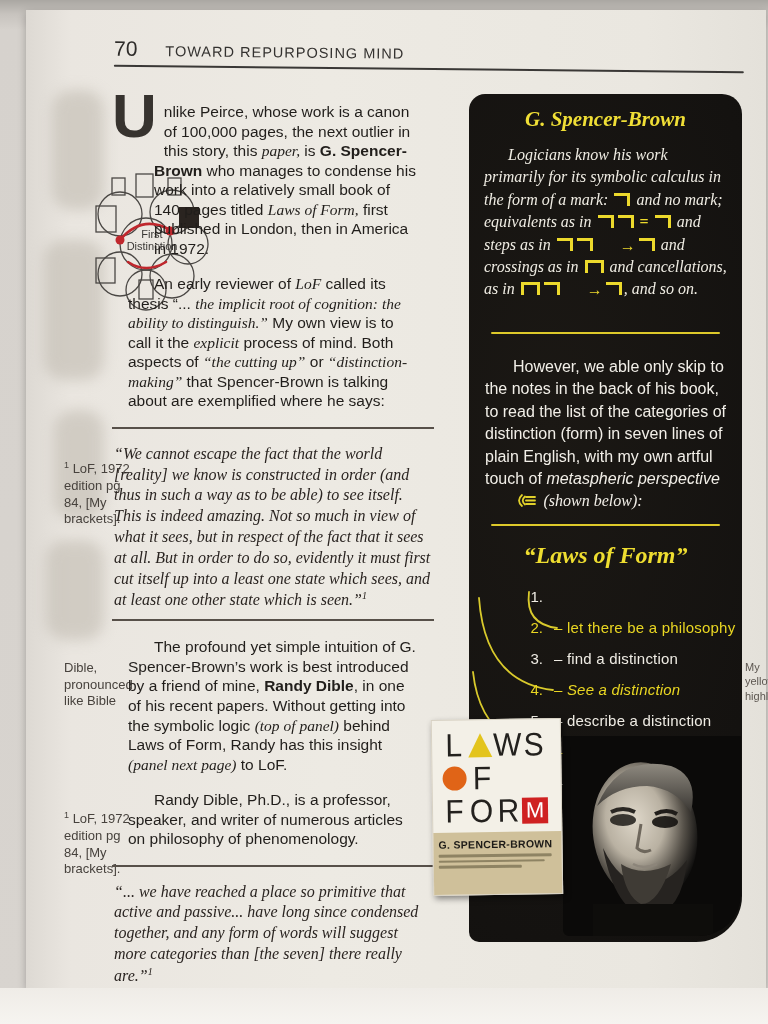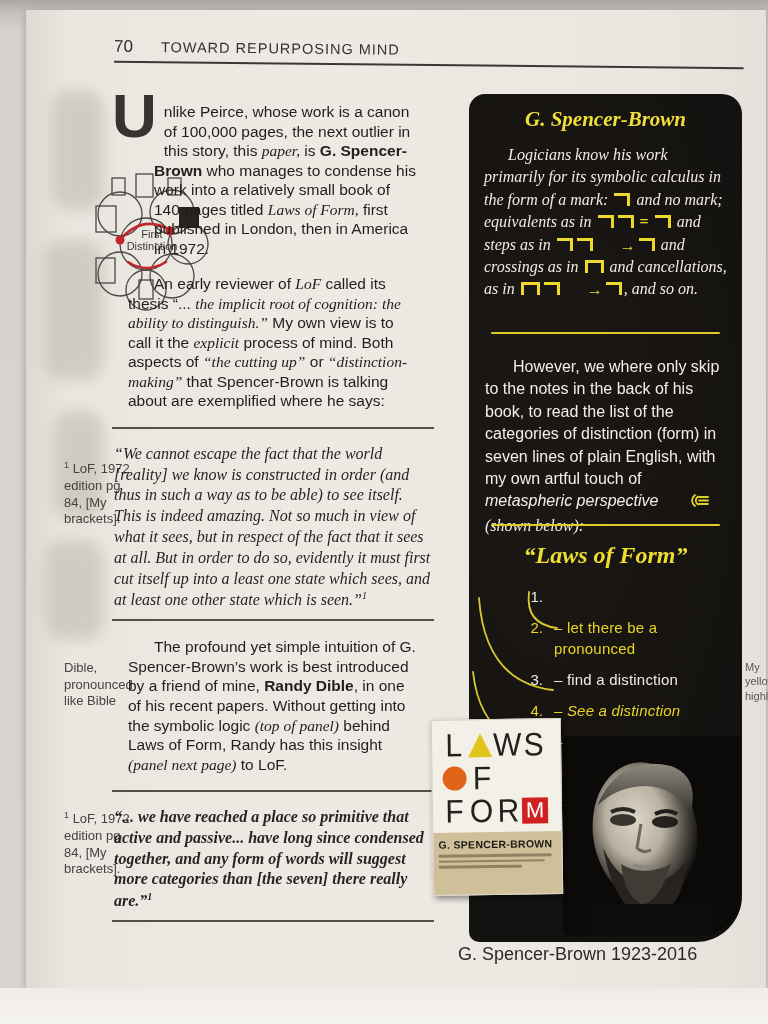--- a/index.html
+++ b/index.html
@@ -13,21 +13,21 @@
     background:
       linear-gradient(90deg,#ddd9d3 0,#eae6e0 45px,#edeae3 300px,#eae7e0 620px,#e4e1da 100%);
     box-shadow:0 3px 8px rgba(0,0,0,.25);
   }
   .bottom-strip{position:absolute;left:0;right:0;top:988px;bottom:0;background:linear-gradient(180deg,#efece7,#f6f4f0);}
   
   .ghost{position:absolute;left:8px;top:70px;width:90px;height:580px;filter:blur(7px);opacity:.5;pointer-events:none;}
   .ghost i{position:absolute;background:#b9b3a8;border-radius:20px;display:block;}
   
   .hdr{position:absolute;left:88px;top:30px;width:630px;transform:rotate(.6deg);}
-  .hdr .num{font-size:17px;color:#2e2c2a;display:inline-block;margin-right:28px;}
+  .hdr .num{font-size:21px;color:#2e2c2a;display:inline-block;margin-right:28px;}
   .hdr .ttl{font-size:14.5px;letter-spacing:1px;color:#343230;}
   .hdr .rule{margin-top:4px;height:2px;background:#3a3836;border-radius:2px;}
   
   .col{position:absolute;left:86px;top:76px;width:322px;color:#211e1b;font-size:15.5px;line-height:1.26;}
   .col p{margin:16px;}
   .dropcap{float:left;font-size:62px;line-height:.78;font-weight:bold;color:#37332f;margin:6px 7px 2px 0;}
   .diag-spacer{float:left;clear:left;width:42px;height:128px;}
   .s-i{font-style:italic;font-family:"Liberation Serif",serif;}
   .s-b{font-weight:bold;}
   .s-n{}
@@ -163,30 +163,31 @@
 
   <div class="col">
     <span class="dropcap">U</span>
     <span class="diag-spacer"></span>
     <p><span class="s-n">nlike Peirce, whose work is a canon of 100,000 pages, the next outlier in this story, this </span><span class="s-i">paper,</span><span class="s-n"> is </span><span class="s-b">G. Spencer-Brown</span><span class="s-n"> who manages to condense his work into a relatively small book of 140 pages titled </span><span class="s-i">Laws of Form,</span><span class="s-n"> first published in London, then in America in 1972.</span></p>
     <p class="indent"><span class="s-n">An early reviewer of </span><span class="s-i">LoF</span><span class="s-n"> called its thesis “... </span><span class="s-i">the implicit root of cognition: the ability to distinguish.”</span><span class="s-n"> My own view is to call it the </span><span class="s-i">explicit</span><span class="s-n"> process of mind. Both aspects of </span><span class="s-i">“the cutting up”</span><span class="s-n"> or </span><span class="s-i">“distinction-making”</span><span class="s-n"> that Spencer-Brown is talking about are exemplified where he says:</span></p>
     <div class="quote" style="clear:left;">
       <span>“We cannot escape the fact that the world [reality] we know is constructed in order (and thus in such a way as to be able) to see itself. This is indeed amazing. Not so much in view of what it sees, but in respect of the fact that it sees at all. But in order to do so, evidently it must first cut itself up into a least one state which sees, and at least one other state which is seen.”</span><sup>1</sup>
     </div>
     <p class="indent"><span class="s-n">The profound yet simple intuition of G. Spencer-Brown’s work is best introduced by a friend of mine, </span><span class="s-b">Randy Dible</span><span class="s-n">, in one of his recent papers. Without getting into the symbolic logic </span><span class="s-i">(top of panel)</span><span class="s-n"> behind Laws of Form, Randy has this insight </span><span class="s-i">(panel next page)</span><span class="s-n"> to LoF.</span></p>
-    <div class="quote" style="margin-top:16px;font-weight:bold;">
+    <p class="indent">Randy Dible, Ph.D., is a professor, speaker, and writer of numerous articles on philosophy of phenomenology.</p>
+    <div class="quote" style="margin-top:16px;">
       <span>“... we have reached a place so primitive that active and passive... have long since condensed together, and any form of words will suggest more categories than [the seven] there really are.”</span><sup>1</sup>
     </div>
   </div>
 
   <div class="panel">
     <div class="head">G. Spencer-Brown</div>
     <div class="intro"><span class="s-si">Logicians know his work primarily for its symbolic calculus in the form of a mark: </span><span class="g-mark"></span><span class="s-si"> and no mark; equivalents as in </span><span class="g-mark"></span><span class="g-mark"></span><span class="s-y"> = </span><span class="g-mark"></span><span class="s-si"> and steps as in </span><span class="g-mark"></span><span class="g-mark"></span><span class="g-arrow"></span><span class="g-mark"></span><span class="s-si"> and crossings as in </span><span class="g-markc"></span><span class="s-si"> and cancellations, as in </span><span class="g-markc"></span><span class="g-mark"></span><span class="g-arrow"></span><span class="g-mark"></span><span class="s-si">, and so on.</span></div>
     <div class="yrule" style="top:238px;"></div>
-    <div class="skip"><span class="s-n">However, we where only skip to the notes in the back of his book, to read the list of the categories of distinction (form) in seven lines of plain English, with my own artful touch of </span><span class="s-i">metaspheric perspective</span><span class="meta-icon"><svg width="22" height="15" viewBox="0 0 22 15">
+    <div class="skip"><span class="s-n">However, we able only skip to the notes in the back of his book, to read the list of the categories of distinction (form) in seven lines of plain English, with my own artful touch of </span><span class="s-i">metaspheric perspective</span><span class="meta-icon"><svg width="22" height="15" viewBox="0 0 22 15">
             <g stroke="#e0d02a" stroke-width="1.8" fill="none" stroke-linecap="round">
               <path d="M7,2 Q1,7.5 7,13"></path>
               <path d="M10,3.5 Q5.5,7.5 10,11.5"></path>
               <line x1="11" y1="4" x2="20" y2="4"></line>
               <line x1="11" y1="7.5" x2="20" y2="7.5"></line>
               <line x1="11" y1="11" x2="20" y2="11"></line>
             </g>
           </svg></span><span class="s-n"> </span><span class="s-si">(shown below):</span></div>
     <div class="yrule" style="top:430px;"></div>
     <div class="laws-head">“Laws of Form”</div>
@@ -196,21 +197,21 @@
         <path d="M8,12 Q14,96 82,104"></path>
         <path d="M2,86 Q10,160 82,166"></path>
       </g>
     </svg>
     <div class="laws-list">
         <div class="law-row">
           <span class="law-num">1.</span>
         </div>
         <div class="law-row hl">
           <span class="law-num">2.</span>
-          <span class="law-text">– let there be a pronounced</span>
+          <span class="law-text">– let there be a philosophy</span>
         </div>
         <div class="law-row">
           <span class="law-num">3.</span>
           <span class="law-text">– find a distinction</span>
         </div>
         <div class="law-row hl it">
           <span class="law-num">4.</span>
           <span class="law-text">– See a distinction</span>
         </div>
         <div class="law-row">
@@ -278,16 +279,15 @@
       <div class="cov-lines">
         <div style="width:96%"></div>
           <div style="width:90%"></div>
           <div style="width:70%"></div>
       </div>
     </div>
   </div>
 
   <div class="rnote">My yellow highlighting</div>
 
-  <div class="caption">G. Spencer-Brown 1923-2016</div>
 
 </div>
 <div class="bottom-strip"></div>
 
 </body></html>

